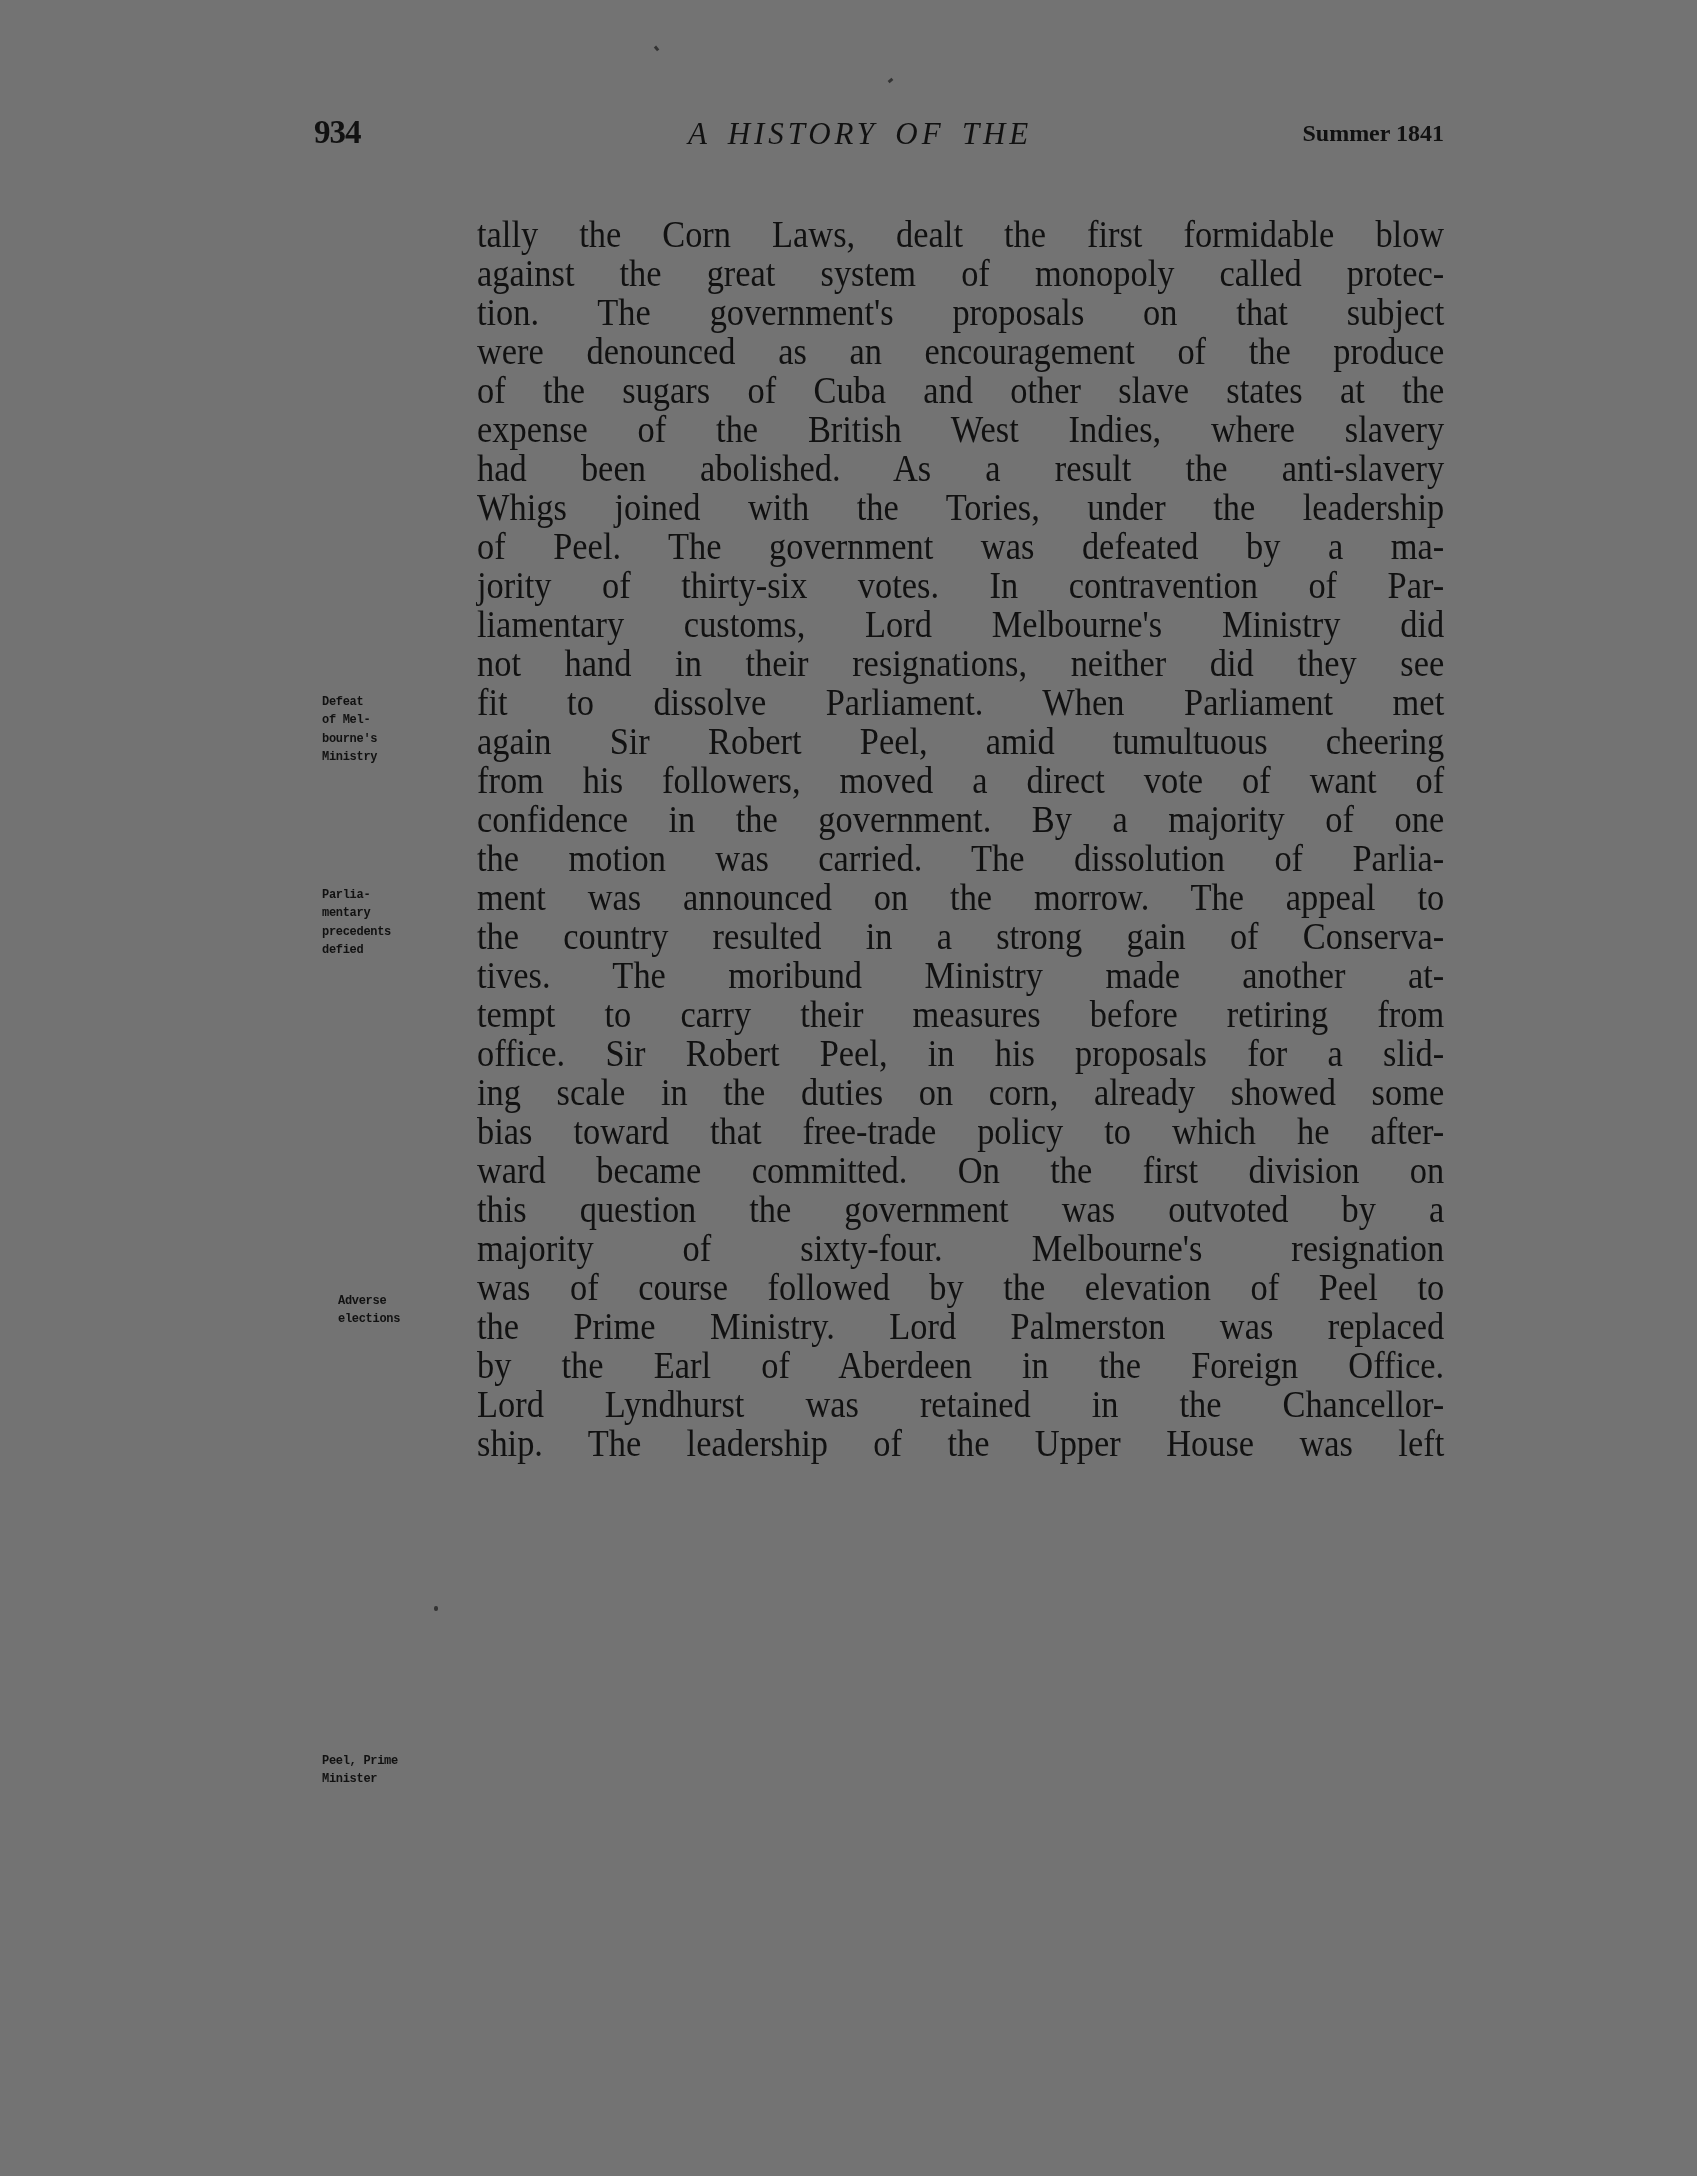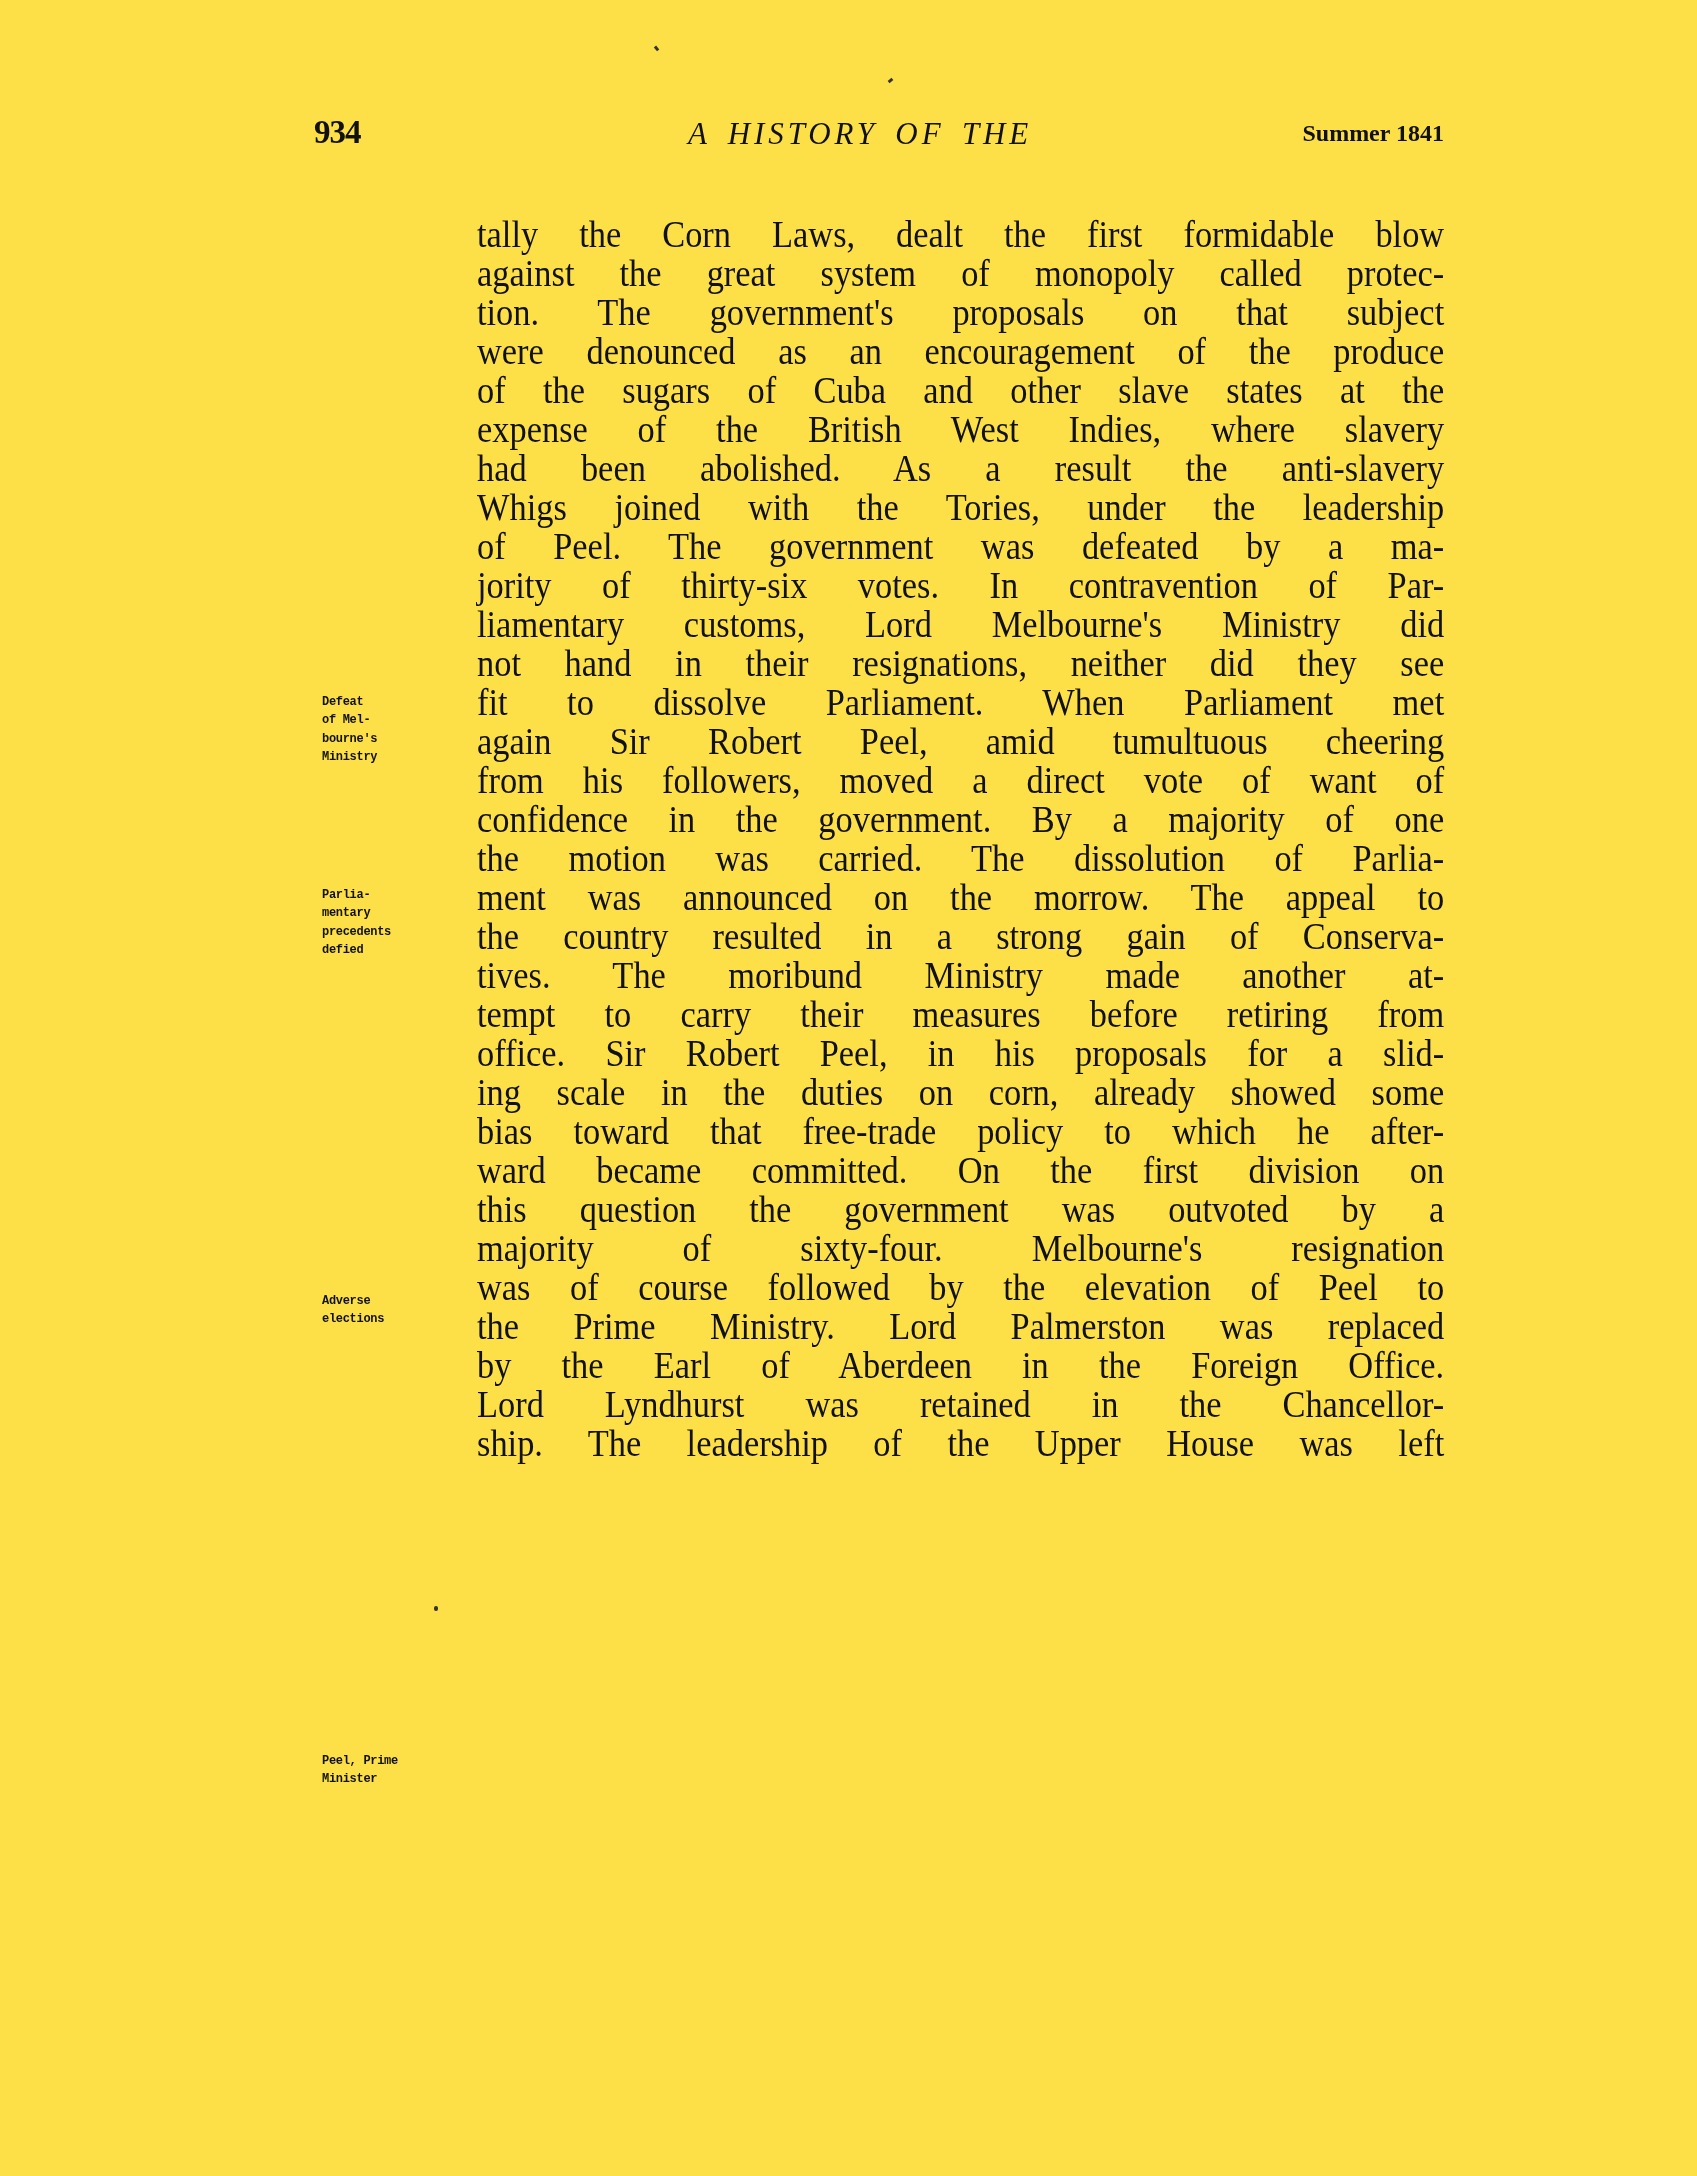--- a/index.html
+++ b/index.html
@@ -12,21 +12,21 @@
       height: 2176px;
       position: relative;
       overflow: hidden;
       color: #111111;
       font-family: "DejaVu Serif", "Liberation Serif", serif;
     }
     .page {
       position: absolute;
       left: 0; top: 0;
       width: 1697px; height: 2176px;
-      background: #fde047;
+      background: #737373;
     }
     .speck {
       position: absolute;
       background: #333;
     }
     .running-head {
       position: absolute;
       top: 114px;
       left: 314px;
       width: 1130px;
@@ -120,21 +120,21 @@
     <span>Ministry</span>
   </div>
 
   <div class="margin-note" style="top:886px;">
     <span>Parlia-</span>
     <span>mentary</span>
     <span>precedents</span>
     <span>defied</span>
   </div>
 
-  <div class="margin-note" style="top:1292px;">
+  <div class="margin-note" style="top:1292px;margin-left:16px;">
     <span>Adverse</span>
     <span>elections</span>
   </div>
 
   <div class="margin-note" style="top:1722px;margin-top:30px;">
     <span>Peel, Prime</span>
     <span>Minister</span>
   </div>
 
   <div class="body-text" id="body-text">

